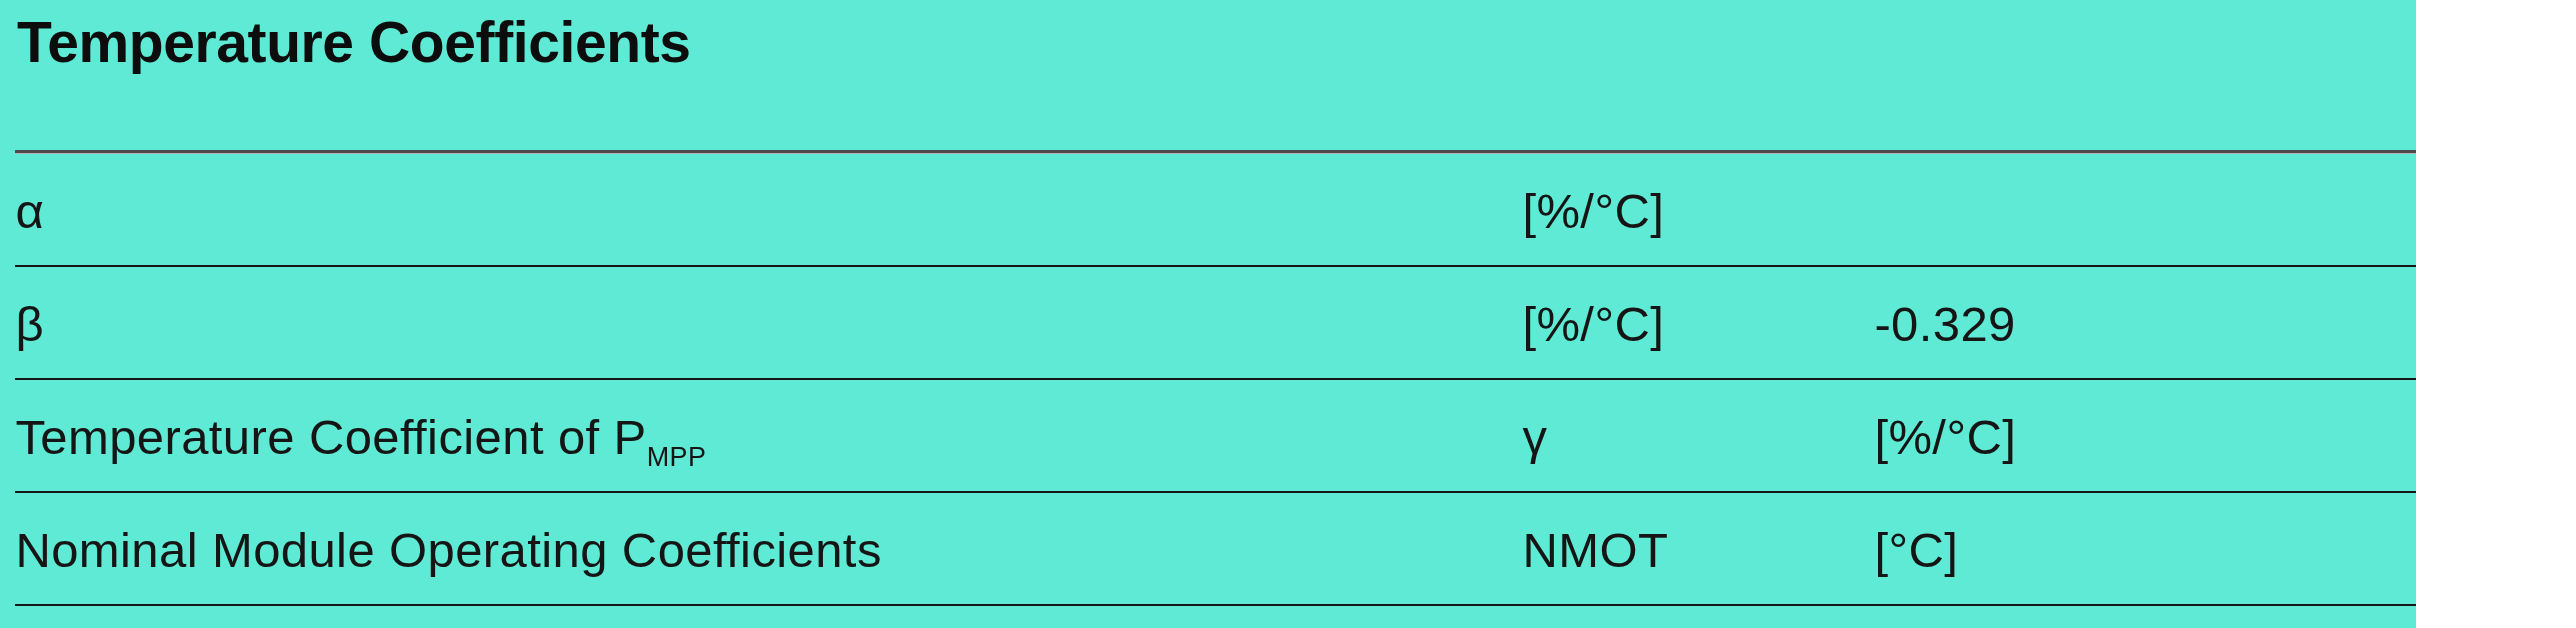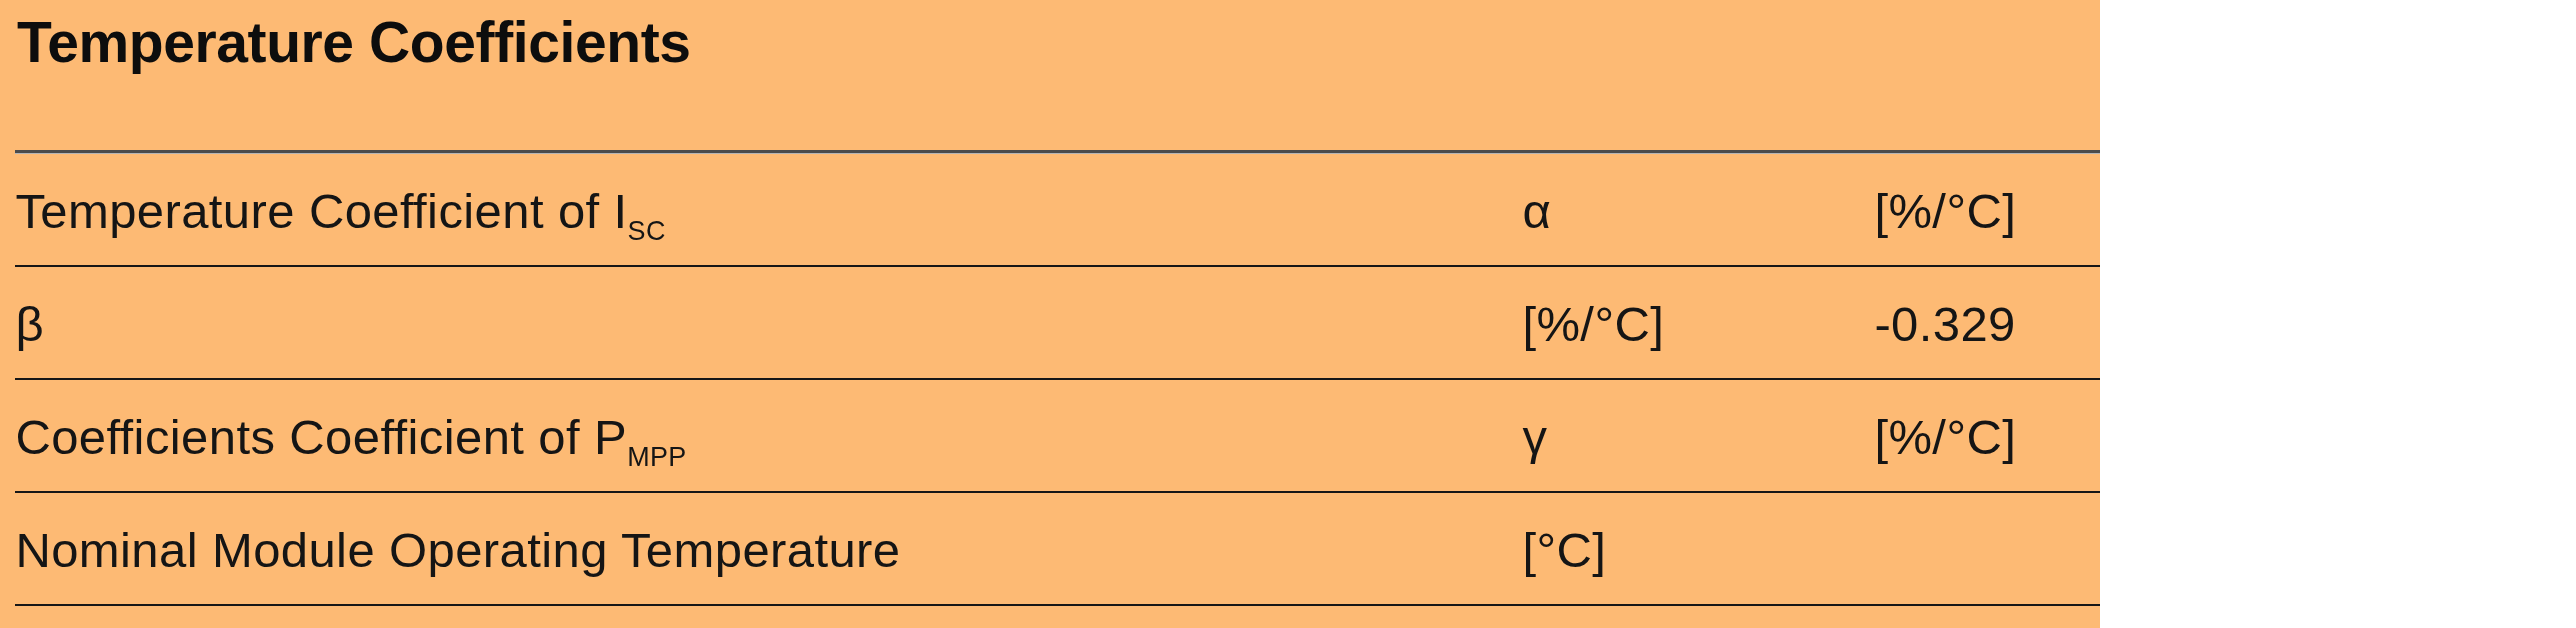--- a/index.html
+++ b/index.html
@@ -2,23 +2,23 @@
 <html style="font-size:13.7px"><head>
 <meta charset="utf-8">
 <style>
   html, body {
     margin: 0;
     padding: 0;
     background: #ffffff;
   }
   .page {
     position: relative;
-    width: 2100px;
+    width: 2416px;
     height: 629px;
-    background: #fdba74;
+    background: #5eead4;
     color: #121212;
     font-family: "Liberation Sans", sans-serif;
     overflow: hidden;
     text-decoration: underline;
   }
   .title {
     position: absolute;
     left: 17px;
     top: 8.6px;
     font-size: 57px;
@@ -64,37 +64,37 @@
 <body>
 
 <div class="page">
 
   <div class="title">Temperature Coefficients</div>
 
   <div class="tc-table">
     <div class="top-rule"></div>
 
     <div class="row">
-      <div class="cell"><span>Temperature Coefficient of I</span><span class="sub">SC</span></div>
       <div class="cell">α</div>
       <div class="cell">[%/°C]</div>
     </div>
 
     <div class="row">
       <div class="cell">β</div>
       <div class="cell">[%/°C]</div>
       <div class="cell">-0.329</div>
     </div>
 
     <div class="row">
-      <div class="cell"><span>Coefficients Coefficient of P</span><span class="sub">MPP</span></div>
+      <div class="cell"><span>Temperature Coefficient of P</span><span class="sub">MPP</span></div>
       <div class="cell">γ</div>
       <div class="cell">[%/°C]</div>
     </div>
 
     <div class="row">
-      <div class="cell"><span>Nominal Module Operating Temperature</span><span class="sub"></span></div>
+      <div class="cell"><span>Nominal Module Operating Coefficients</span><span class="sub"></span></div>
+      <div class="cell">NMOT</div>
       <div class="cell">[°C]</div>
     </div>
   </div>
 
 </div>
 
 
 </body></html>

